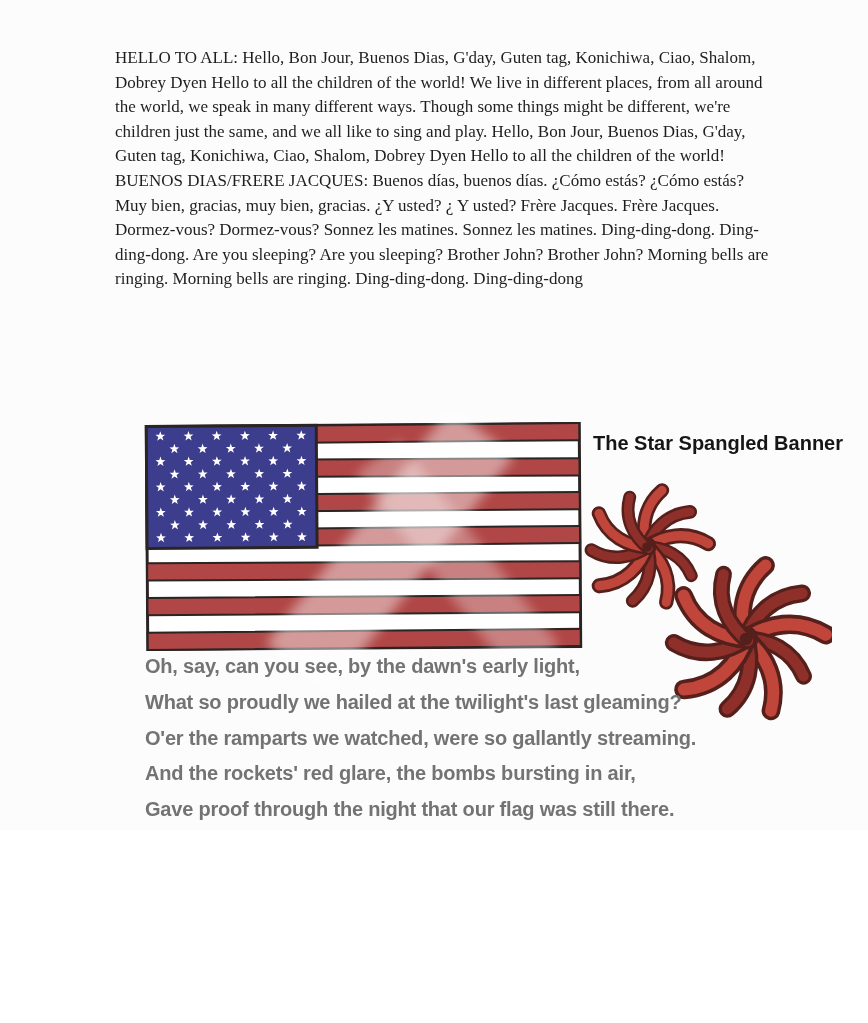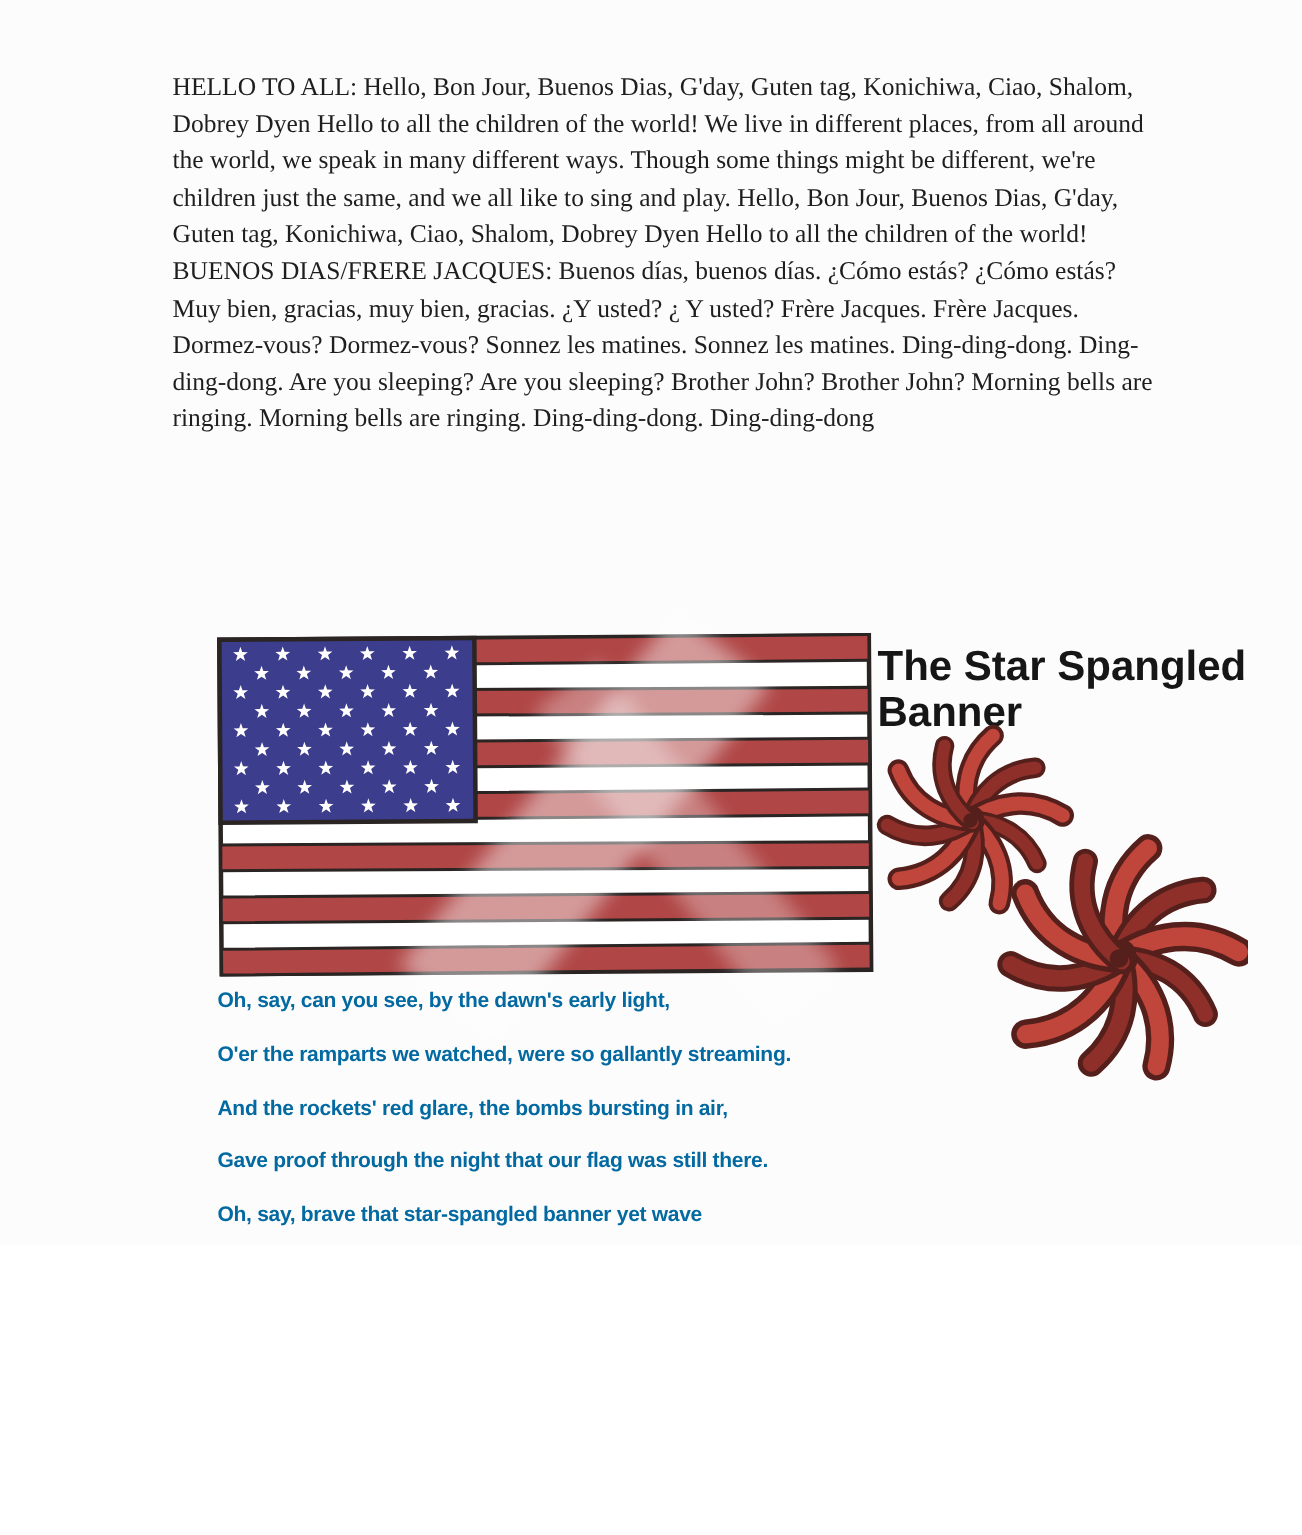--- a/index.html
+++ b/index.html
@@ -26,34 +26,34 @@
   .glare{
     position:absolute;background:rgba(255,255,255,0.45);
     filter:blur(6px);pointer-events:none;
   }
   .glare.g1{left:350px;top:400px;width:80px;height:300px;transform:rotate(38deg);}
   .glare.g2{left:430px;top:430px;width:55px;height:260px;transform:rotate(-38deg);opacity:.7;}
   
   .ssb-title{
     position:absolute;left:585px;top:428px;width:266px;
     font-family:"Liberation Sans", sans-serif;
-    font-weight:bold;font-size:28px;line-height:31px;
-    color:#161616;text-align:left;letter-spacing:0px;
+    font-weight:bold;font-size:20px;line-height:31px;
+    color:#161616;text-align:center;letter-spacing:0px;
   }
   
   .fw{position:absolute;pointer-events:none;}
   .fw svg{display:block;width:100%;height:100%;}
   #fw1{left:568px;top:472px;width:158px;height:150px;}
   #fw2{left:660px;top:553px;width:172px;height:172px;}
   
   .lyrics{
     position:absolute;left:145px;top:649px;width:700px;
     font-family:"Liberation Sans", sans-serif;
-    font-weight:bold;font-size:14px;line-height:35.8px;
-    color:#0369a1;letter-spacing:-0.2px;
+    font-weight:bold;font-size:20px;line-height:35.8px;
+    color:#737373;letter-spacing:-0.2px;
   }
   .lyrics div{white-space:nowrap;}
   
   .watermark{
     position:absolute;left:698px;top:939px;
     font-family:"Liberation Sans", sans-serif;
     font-size:5px;color:#999;letter-spacing:.3px;
   }
   .corner-mark{position:absolute;left:797px;top:918px;width:15px;height:26px;}
 </style>
@@ -225,20 +225,21 @@
         <g transform="rotate(318) scale(1.305)">
           <path d="M0,2 C -3,-16 2,-34 19,-45" fill="none" stroke="#55201c" stroke-width="12" stroke-linecap="round"></path>
           <path d="M0,2 C -3,-16 2,-34 19,-45" fill="none" stroke="#8e2f2a" stroke-width="7.5" stroke-linecap="round"></path>
         </g>
         <circle r="5.8" fill="#55201c"></circle>
       </svg>
   </div>
 
   <div class="lyrics">
     <div>Oh, say, can you see, by the dawn's early light,</div>
+    <div>What so proudly we hailed at the twilight's last gleaming?</div>
     <div>O'er the ramparts we watched, were so gallantly streaming.</div>
     <div>And the rockets' red glare, the bombs bursting in air,</div>
     <div>Gave proof through the night that our flag was still there.</div>
     <div>Oh, say, brave that star-spangled banner yet wave</div>
   </div>
 
   <div class="watermark">©2016 Light Bulbs and Laughter</div>
 
   <svg class="corner-mark" viewBox="0 0 15 26">
     <path d="M9,1 C14,4 14,21 9,25 L5,25 C9,20 9,6 3,1 Z" fill="#151515"></path>

